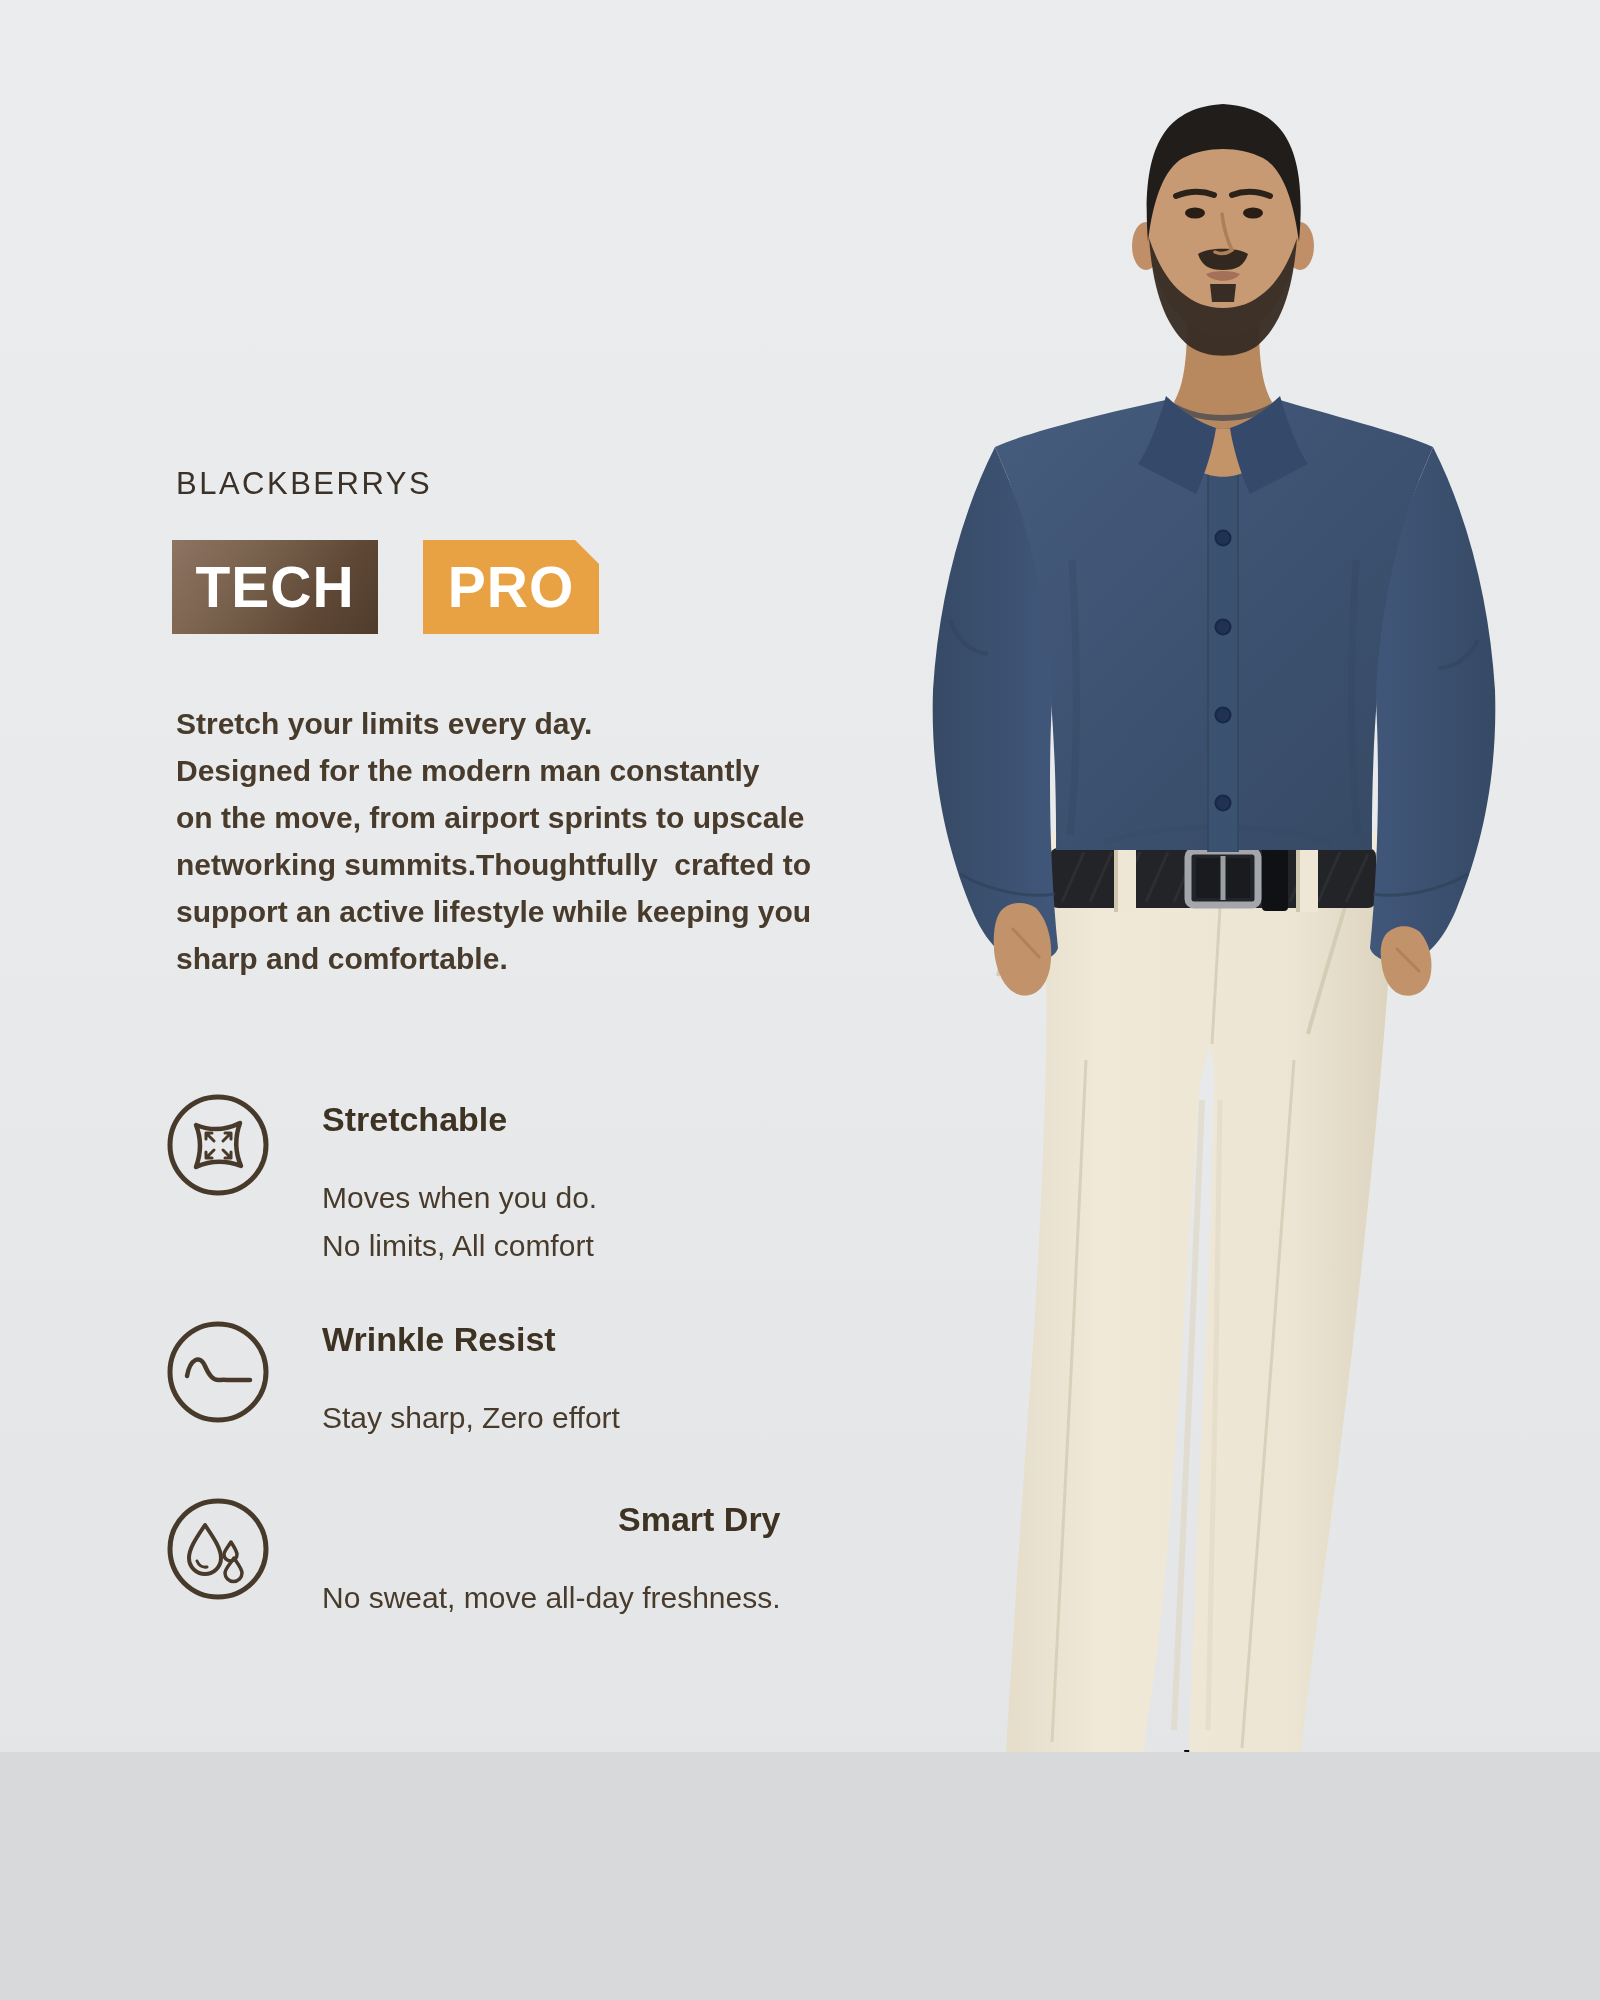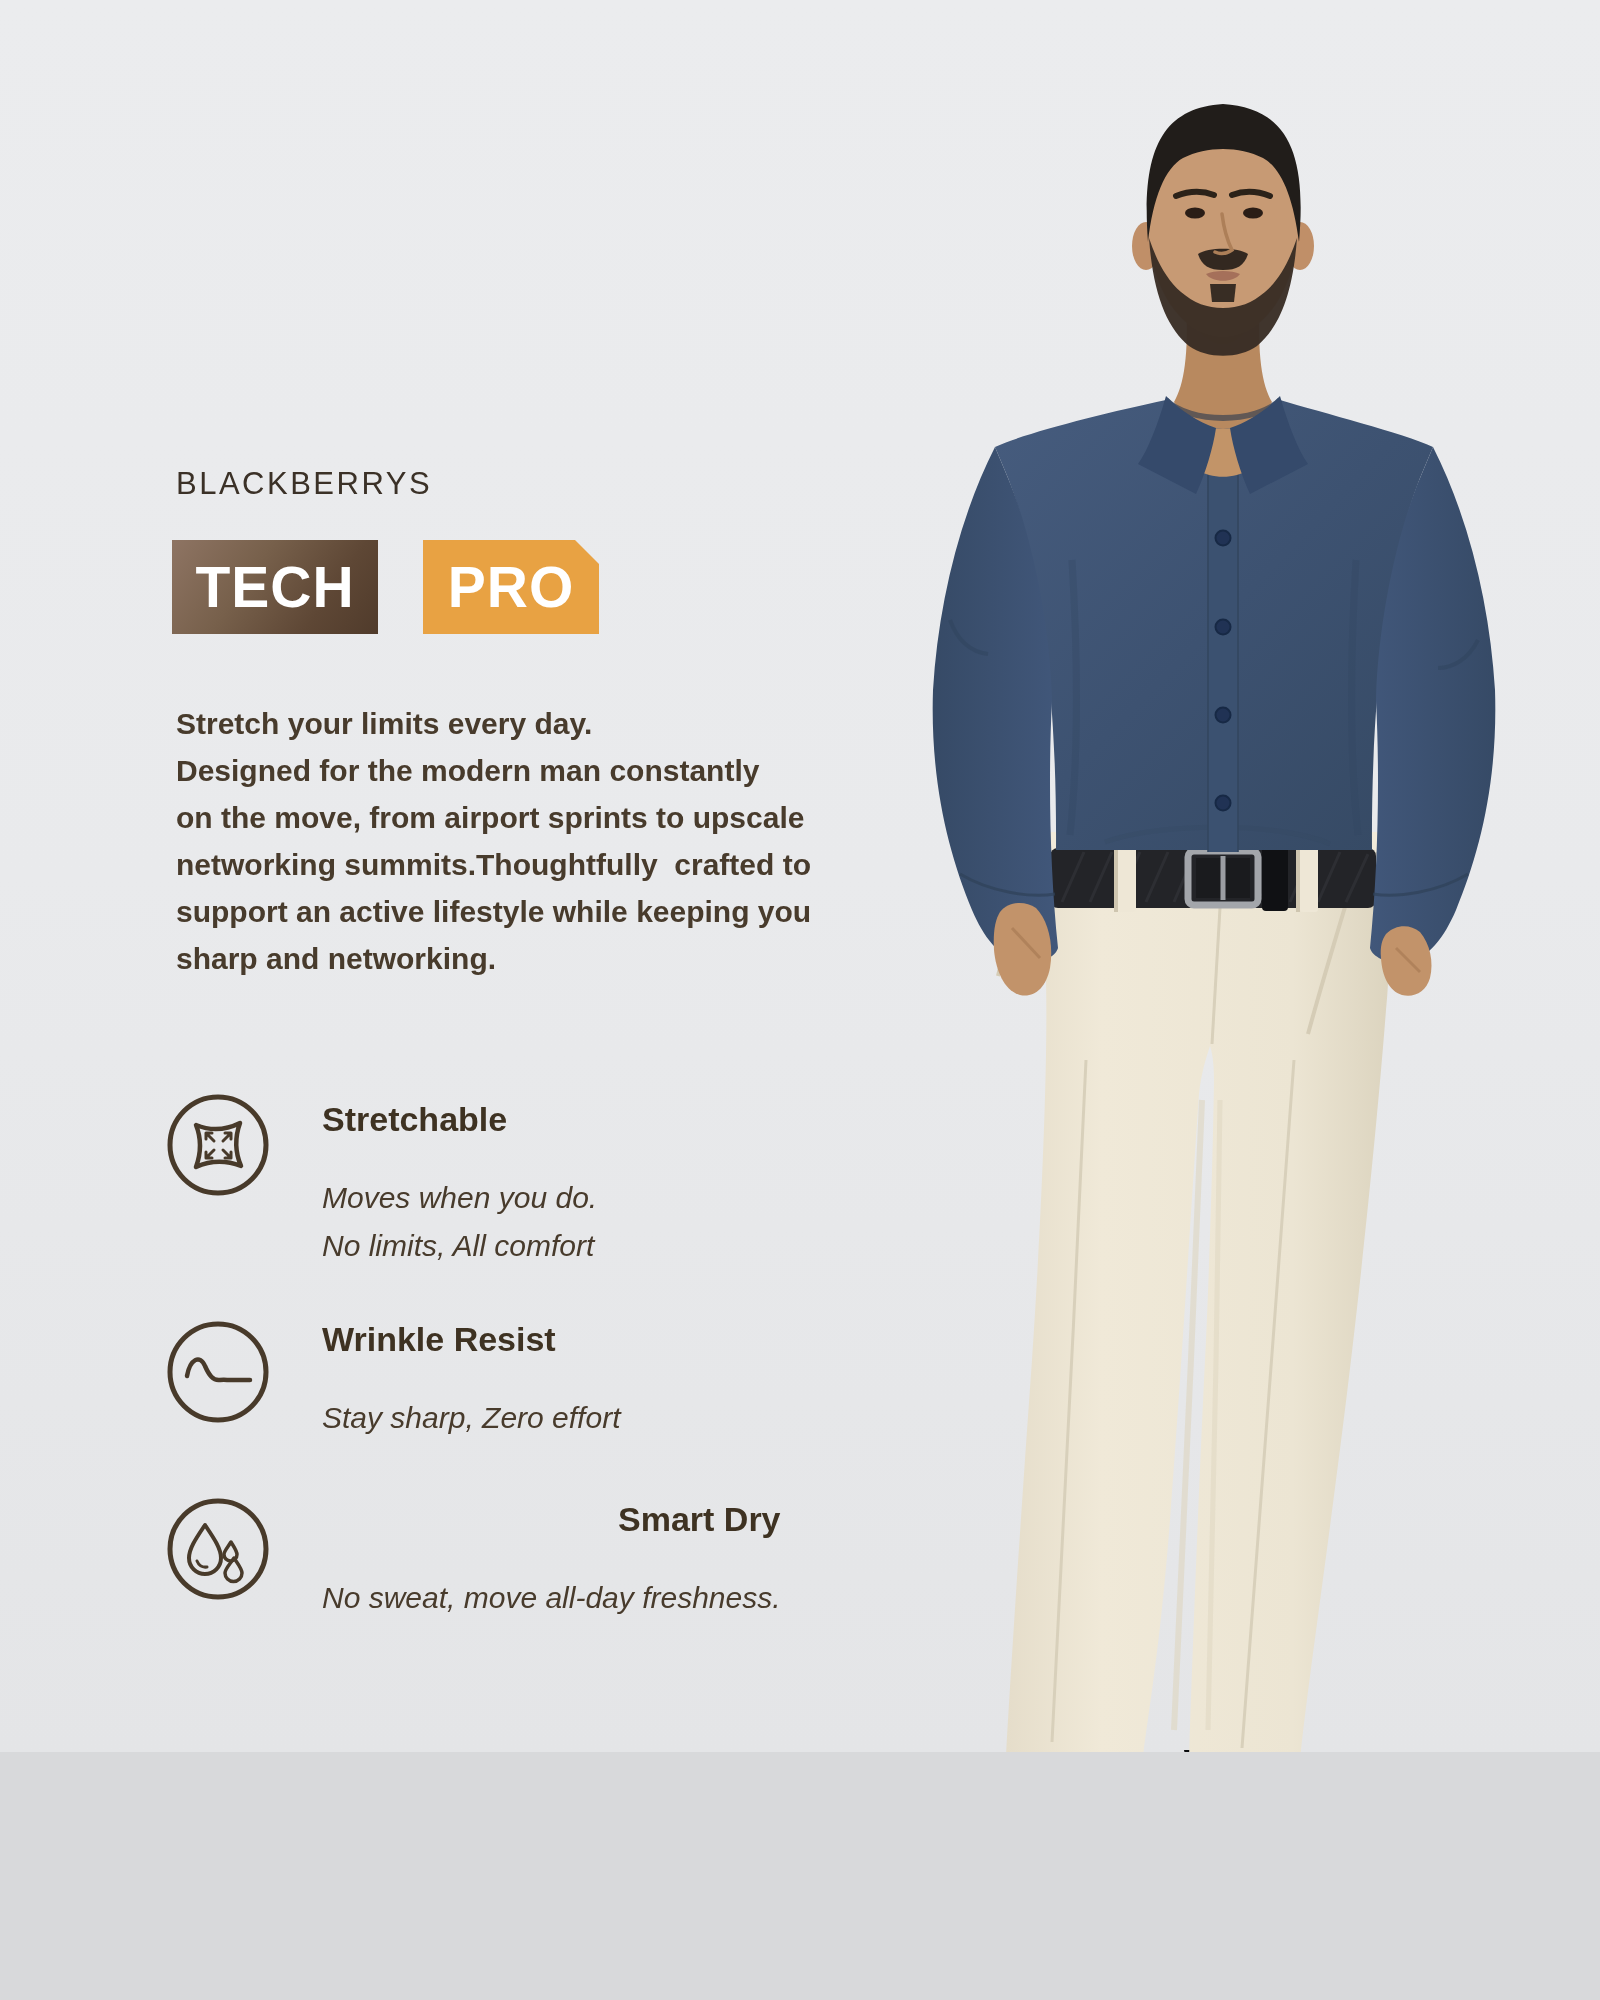--- a/index.html
+++ b/index.html
@@ -30,21 +30,21 @@
     width:176px;
     background:#e8a243;
     clip-path:polygon(0 0, calc(100% - 24px) 0, 100% 24px, 100% 100%, 0 100%);
   }
   .para{left:176px;top:700px;font-size:30px;line-height:47px;color:#483b2c;font-weight:bold;}
   .para-line{white-space:pre;}
   
   .f-icon{width:104px;height:104px;left:166px;}
   .f-text{left:322px;}
   .f-title{font-size:34px;font-weight:700;color:#3e3222;line-height:42px;}
-  .f-desc{margin-top:34px;font-size:30px;line-height:48px;color:#483b2c;font-style:italic;}
+  .f-desc{margin-top:34px;font-size:30px;line-height:48px;color:#483b2c;}
   .fi1{top:1093px;} .ft1{top:1098px;}
   .fi2{top:1320px;} .ft2{top:1318px;}
   .fi3{top:1497px;} .ft3{top:1498px;text-align:right;}
   .icon-stroke{stroke:#483a2a;fill:none;stroke-linecap:round;stroke-linejoin:round;}
   
   .model{position:absolute;left:0;top:0;width:1600px;height:2000px;}
 </style>
 </head>
 <body>
 
@@ -195,21 +195,21 @@
     <div class="logo-seg logo-tech">TECH</div>
     <div class="logo-seg logo-pro">PRO</div>
   </div>
 
   <div class="abs para">
     <div class="para-line">Stretch your limits every day.</div>
     <div class="para-line">Designed for the modern man constantly</div>
     <div class="para-line">on the move, from airport sprints to upscale</div>
     <div class="para-line">networking summits.Thoughtfully  crafted to</div>
     <div class="para-line">support an active lifestyle while keeping you</div>
-    <div class="para-line">sharp and networking.</div>
+    <div class="para-line">sharp and comfortable.</div>
   </div>
 
   <svg class="abs f-icon fi1" viewBox="0 0 104 104">
     <circle class="icon-stroke" cx="52" cy="52" r="48" stroke-width="5"></circle>
     <path class="icon-stroke" d="M30 32 Q52 41 74 30 Q66 52 75 73 Q52 64 30 74 Q38 52 30 32 Z" stroke-width="4.5"></path>
     <path class="icon-stroke" d="M48 48 L40 40 M40 46 L40 40 L46 40" stroke-width="3"></path>
     <path class="icon-stroke" d="M57 48 L65 40 M65 46 L65 40 L59 40" stroke-width="3"></path>
     <path class="icon-stroke" d="M48 57 L40 65 M40 59 L40 65 L46 65" stroke-width="3"></path>
     <path class="icon-stroke" d="M57 57 L65 65 M65 59 L65 65 L59 65" stroke-width="3"></path>
   </svg>

